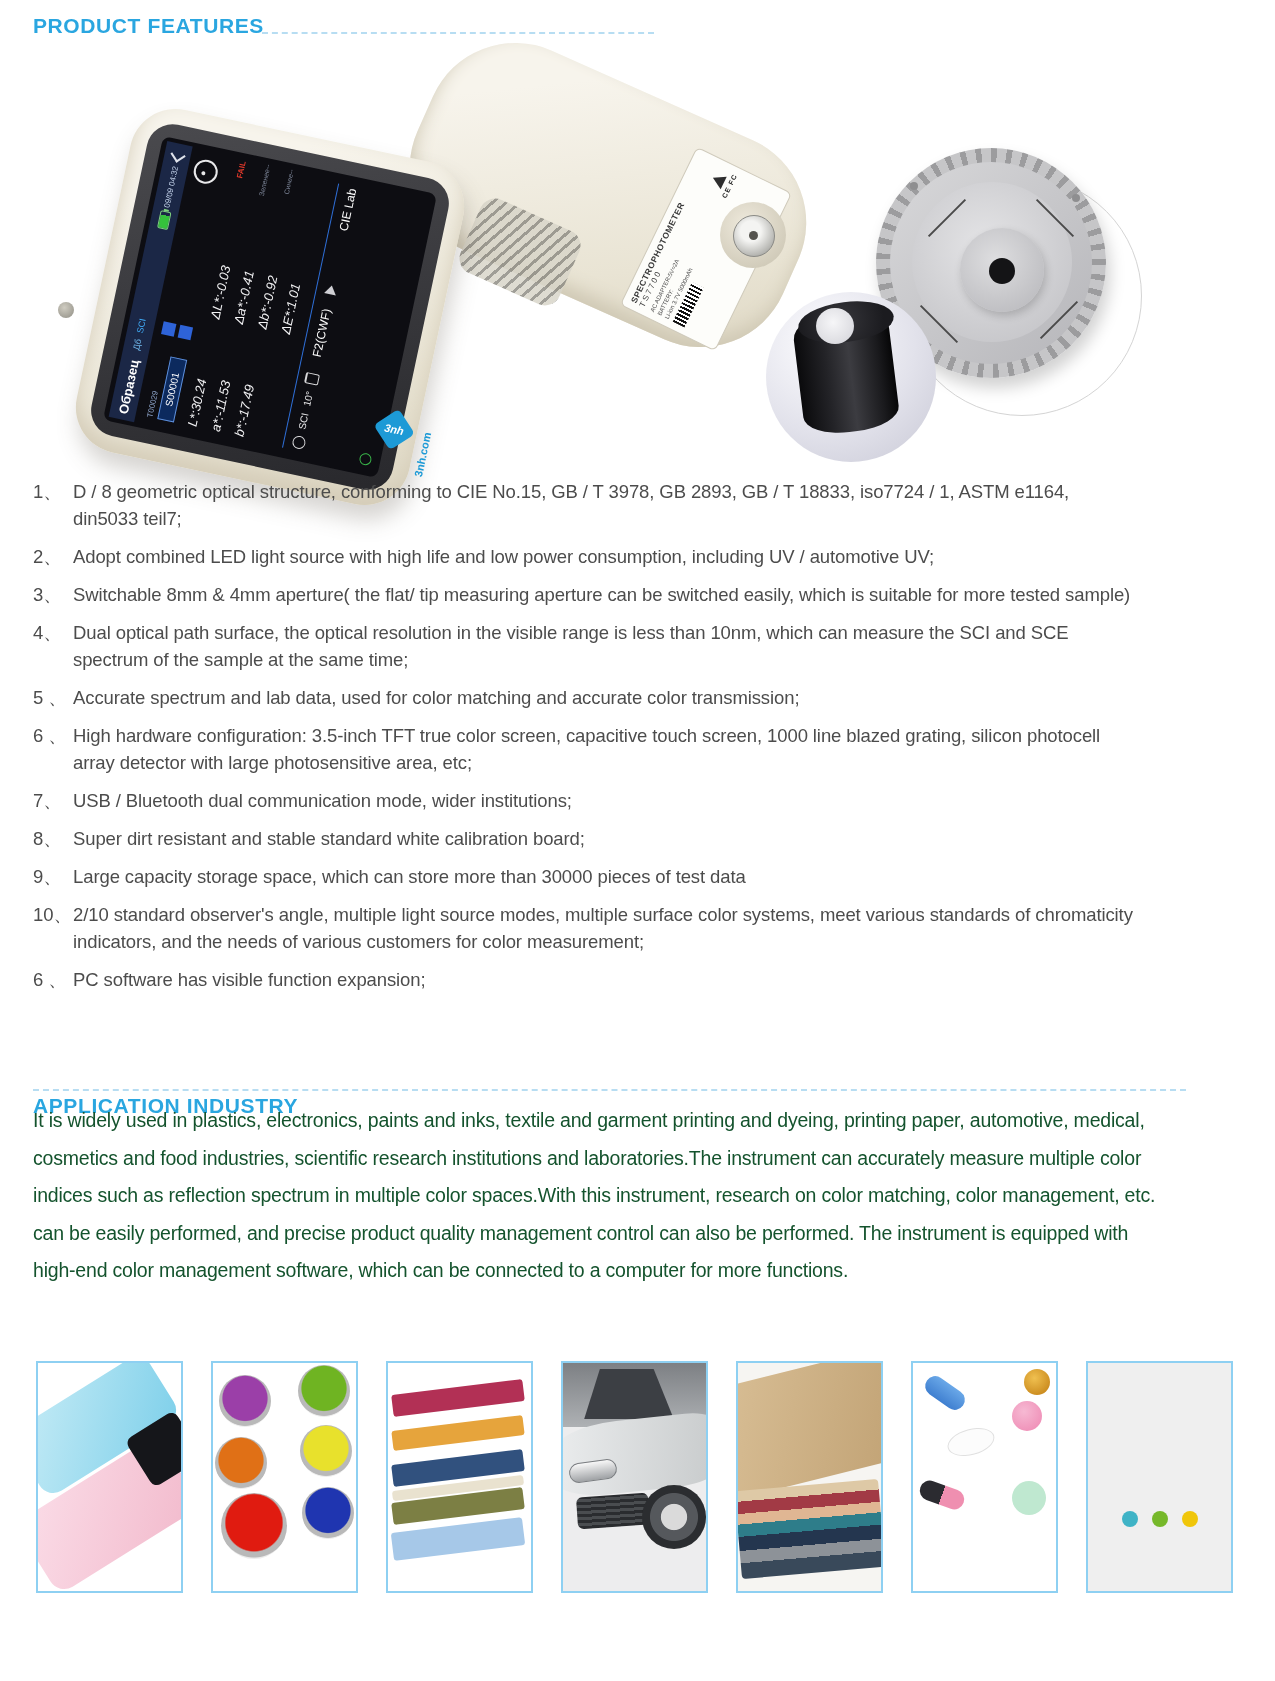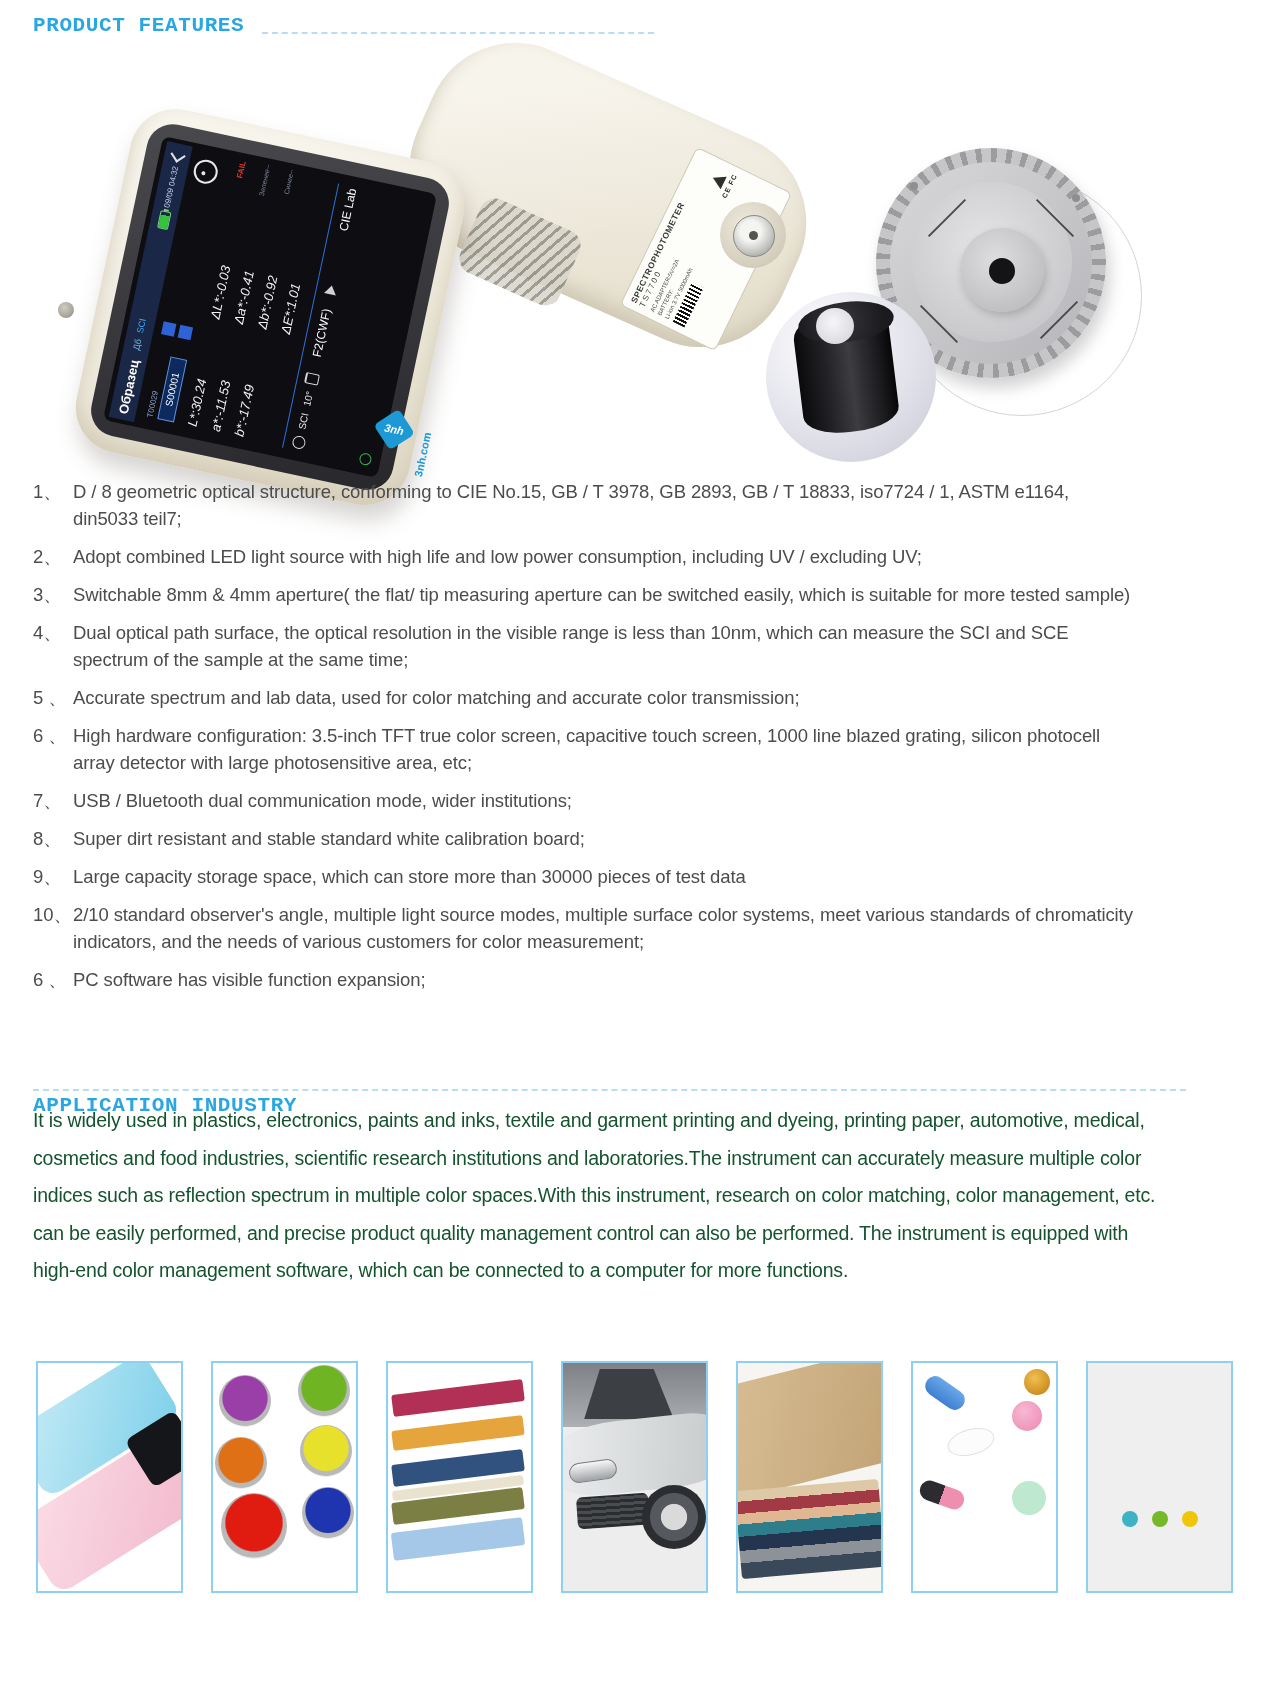--- a/index.html
+++ b/index.html
@@ -1,20 +1,20 @@
 <!DOCTYPE html>
 <html><head>
 <meta charset="utf-8">
 <style>
   html,body{margin:0;padding:0;background:#ffffff;}
   .page{position:relative;width:1275px;height:1681px;background:#fff;overflow:hidden;
         font-family:"Liberation Sans","DejaVu Sans",sans-serif;color:#4c4c4c;}
 
   
-  .sec-head{position:absolute;font-size:21px;font-weight:bold;letter-spacing:.6px;color:#2aa6e0;font-family:Liberation Mono, monospace;}
+  .sec-head{position:absolute;font-size:21px;font-weight:bold;letter-spacing:.6px;color:#2aa6e0;}
   .rule{position:absolute;border-top:2px dashed #b7ddf2;height:0;}
 
   
   .feat-list{position:absolute;left:33px;top:478px;width:1105px;}
   .feat-row{display:flex;margin-bottom:11px;font-size:18.5px;line-height:27px;color:#4c4c4c;letter-spacing:-0.1px;}
   .feat-num{flex:0 0 40px;}
   .feat-text{flex:1;}
 
   
   .app-par{position:absolute;left:33px;top:1102px;width:1126px;font-size:19.5px;line-height:37.6px;
@@ -287,21 +287,21 @@
     <div class="cyl-hole"></div>
   </div>
 
   <div class="feat-list">
       <div class="feat-row">
         <span class="feat-num">1、</span>
         <span class="feat-text">D / 8 geometric optical structure, conforming to CIE No.15, GB / T 3978, GB 2893, GB / T 18833, iso7724 / 1, ASTM e1164, din5033 teil7;</span>
       </div>
       <div class="feat-row">
         <span class="feat-num">2、</span>
-        <span class="feat-text">Adopt combined LED light source with high life and low power consumption, including UV / excluding UV;</span>
+        <span class="feat-text">Adopt combined LED light source with high life and low power consumption, including UV / automotive UV;</span>
       </div>
       <div class="feat-row">
         <span class="feat-num">3、</span>
         <span class="feat-text">Switchable 8mm &amp; 4mm aperture( the flat/ tip measuring aperture can be switched easily, which is suitable for more tested sample)</span>
       </div>
       <div class="feat-row">
         <span class="feat-num">4、</span>
         <span class="feat-text">Dual optical path surface, the optical resolution in the visible range is less than 10nm, which can measure the SCI and SCE spectrum of the sample at the same time;</span>
       </div>
       <div class="feat-row">

